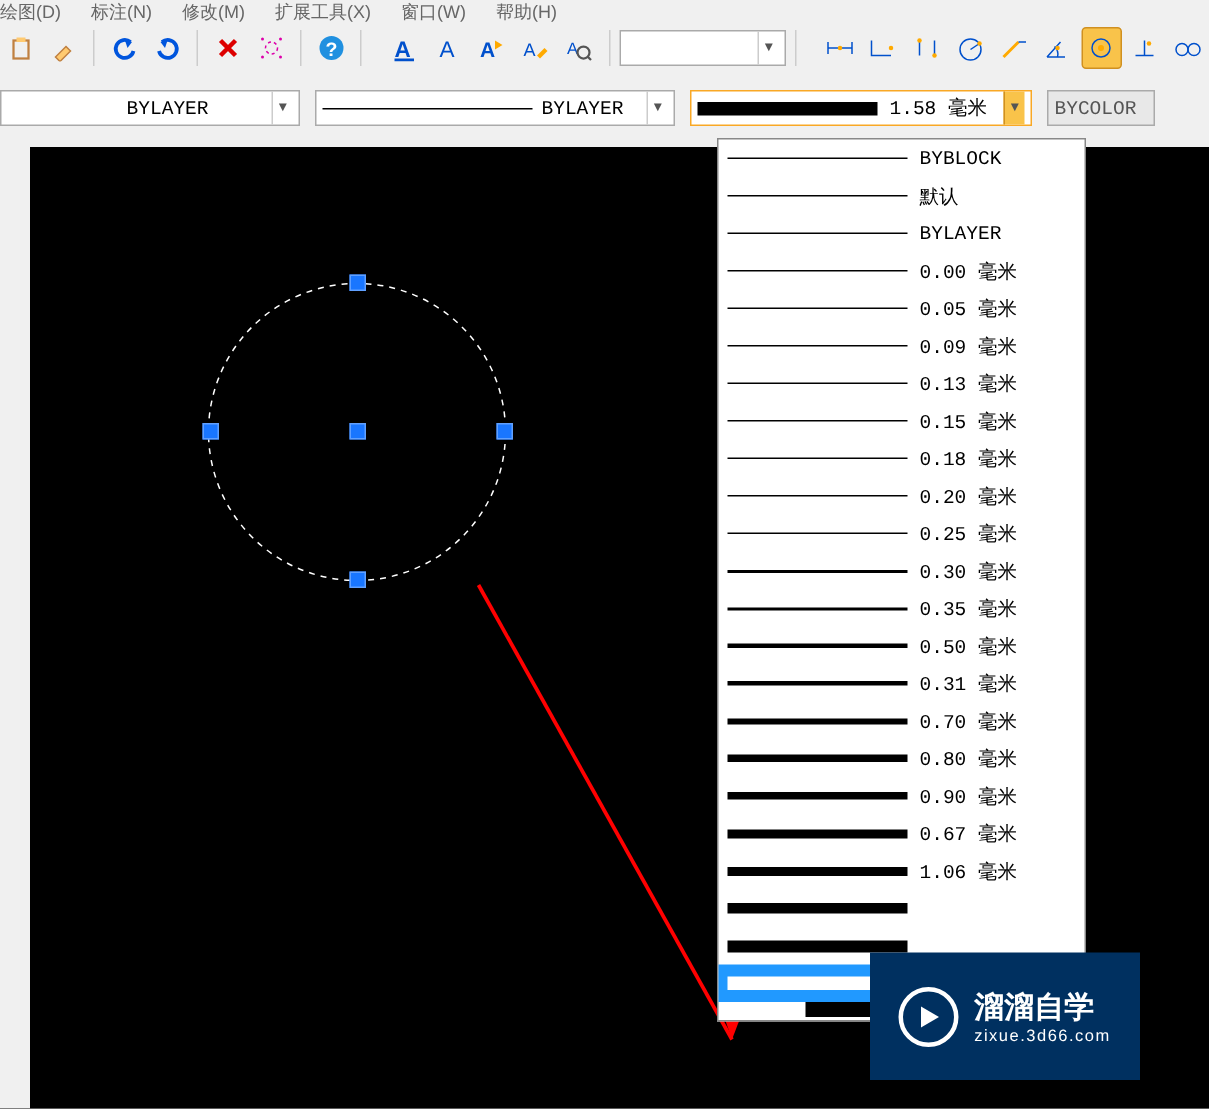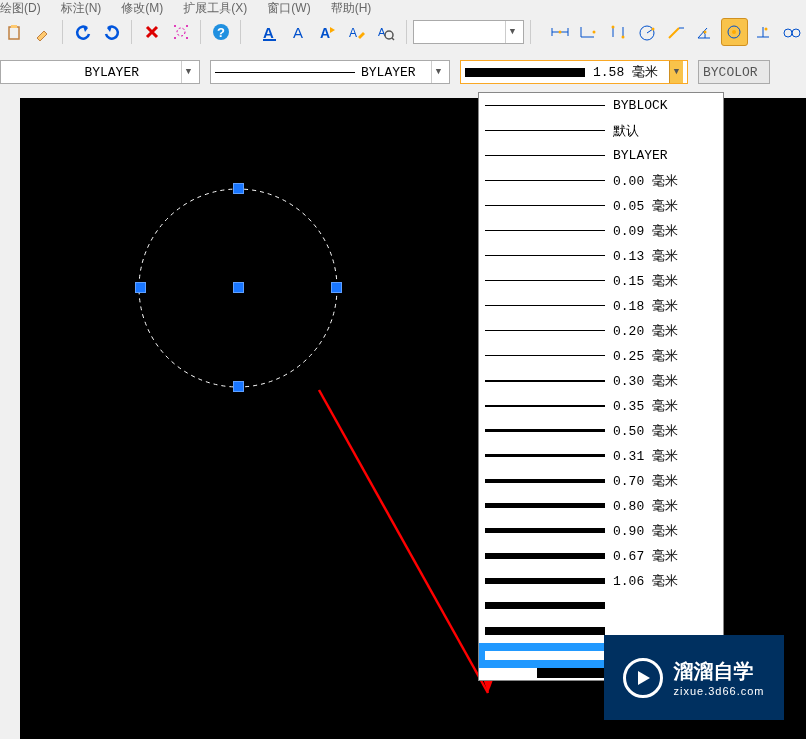--- a/index.html
+++ b/index.html
@@ -136,21 +136,20 @@
       left: 580px;
       top: 635px;
       width: 180px;
       height: 85px;
       background: #003060;
       display: flex;
       align-items: center;
       justify-content: center;
       color: white;
       z-index: 20;
-      margin-left: 24px;
     }
     .watermark .play {
       width: 40px;
       height: 40px;
       border: 3px solid white;
       border-radius: 50%;
       display: flex;
       align-items: center;
       justify-content: center;
       margin-right: 10px;

